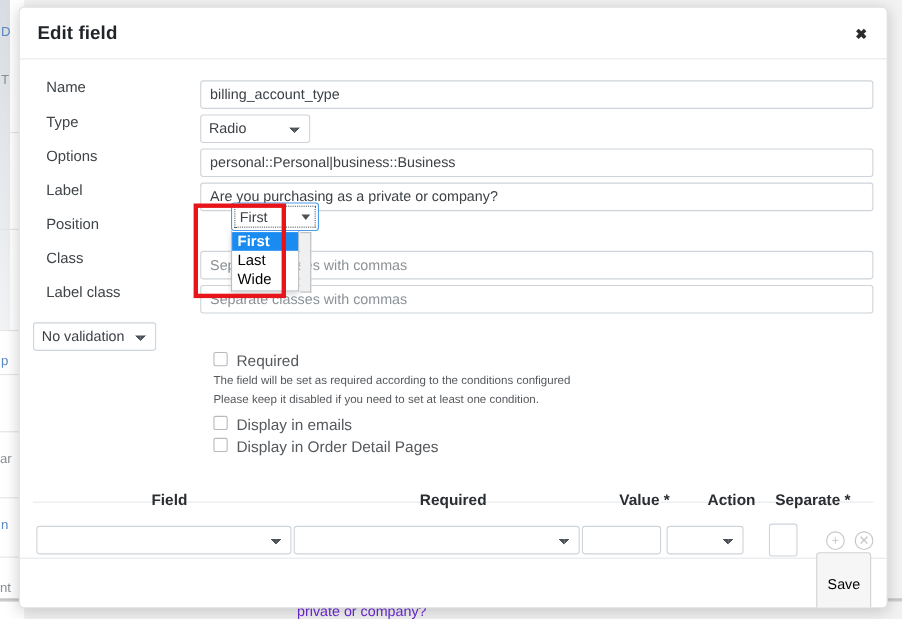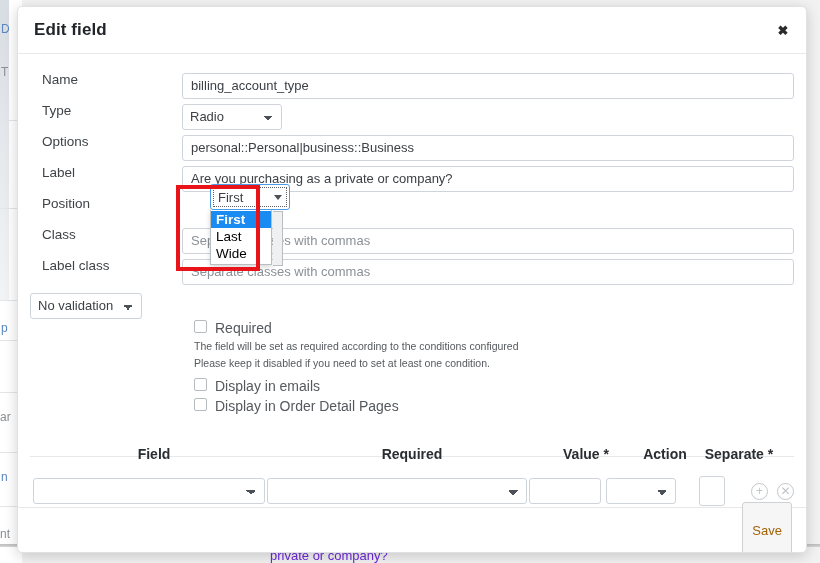--- a/index.html
+++ b/index.html
@@ -386,21 +386,21 @@
     border-top: 1px solid #e6e8ea;
     display: flex;
     align-items: center;
     justify-content: flex-end;
     padding-right: 14px;
     box-sizing: border-box;
   }
   .btn-save {
     font-family: "Liberation Sans", sans-serif;
     font-size: 13px;
-    color: #a16207;
+    color: #000000;
     background: #f6f6f6;
     border: 1px solid #cfd2d5;
     border-radius: 3px;
     padding: 20px 9px;
     cursor: pointer;
   }
 </style>
 </head>
 <body>
 

